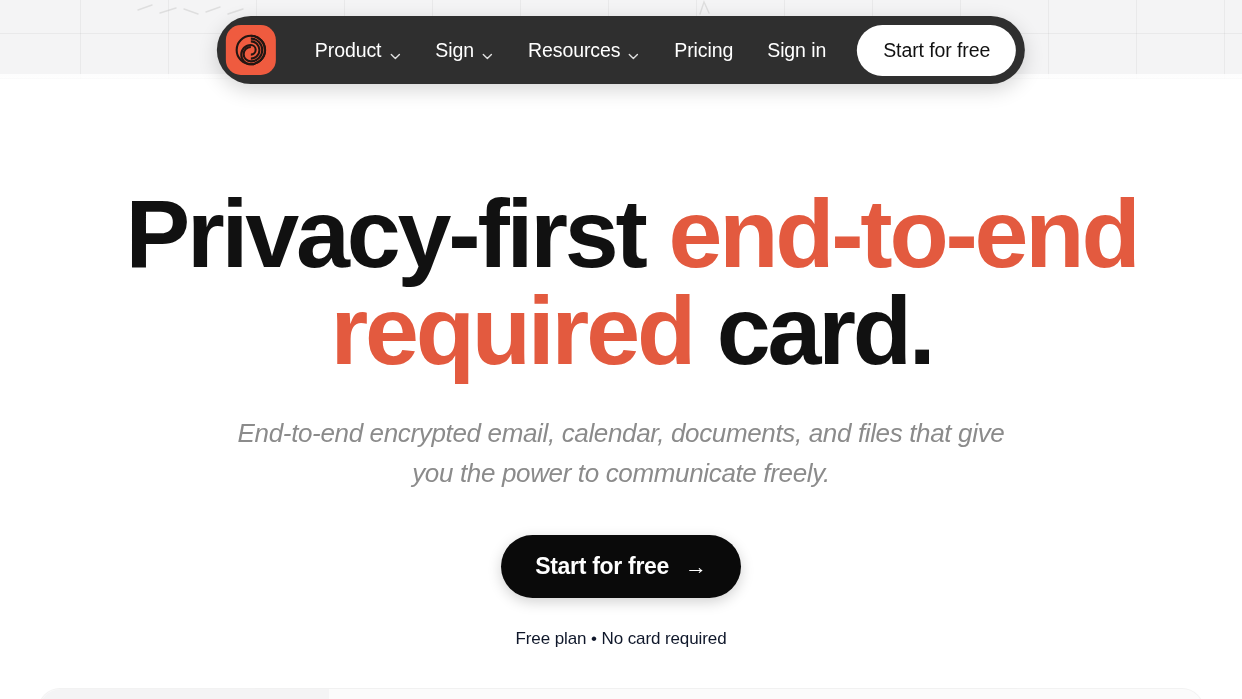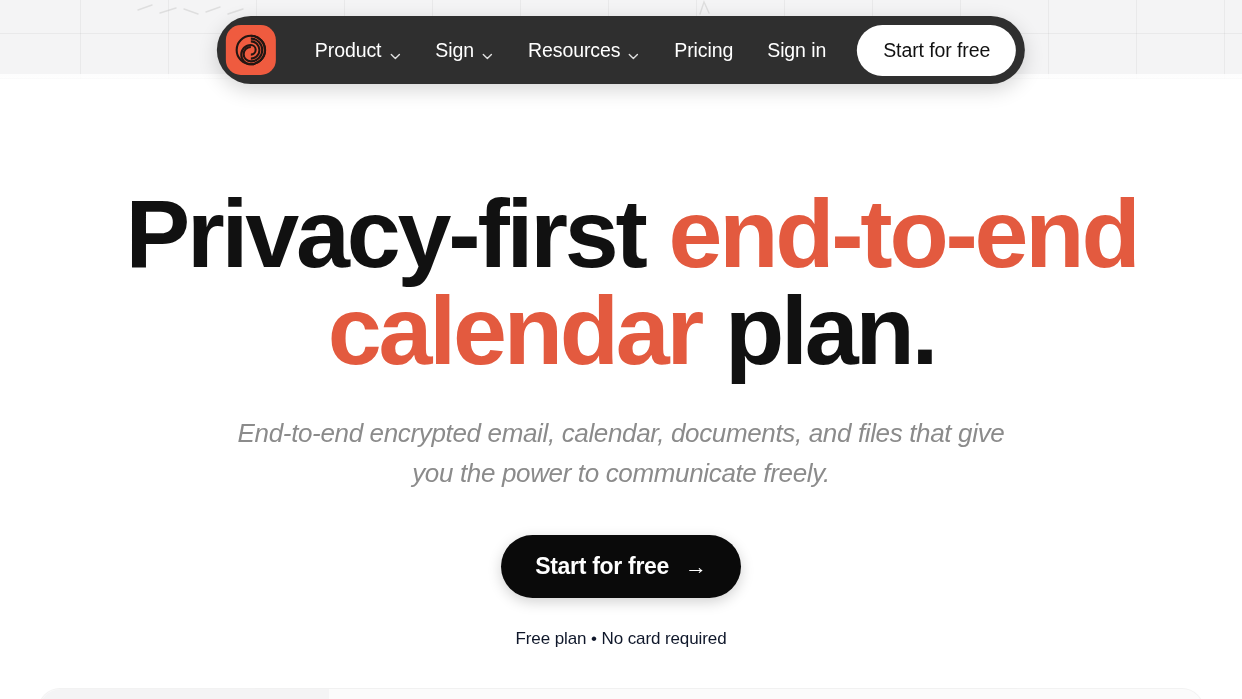--- a/index.html
+++ b/index.html
@@ -288,21 +288,21 @@
 
     <button class="nav-cta">Start for free</button>
 
   </nav>
 </div>
 
 <main class="hero">
 
   <h1 class="headline">
     <span class="line"><span>Privacy-first </span><span class="accent">end-to-end</span></span>
-    <span class="line"><span class="accent">calendar </span><span>plan.</span></span>
+    <span class="line"><span class="accent">required </span><span>card.</span></span>
   </h1>
 
   <p class="subhead">
     <span>End-to-end encrypted email, calendar, documents, and</span>
     <span>files that give you the power to communicate freely.</span>
   </p>
 
   <div class="cta-row">
     <button class="cta">
       <span>Start for free</span>

